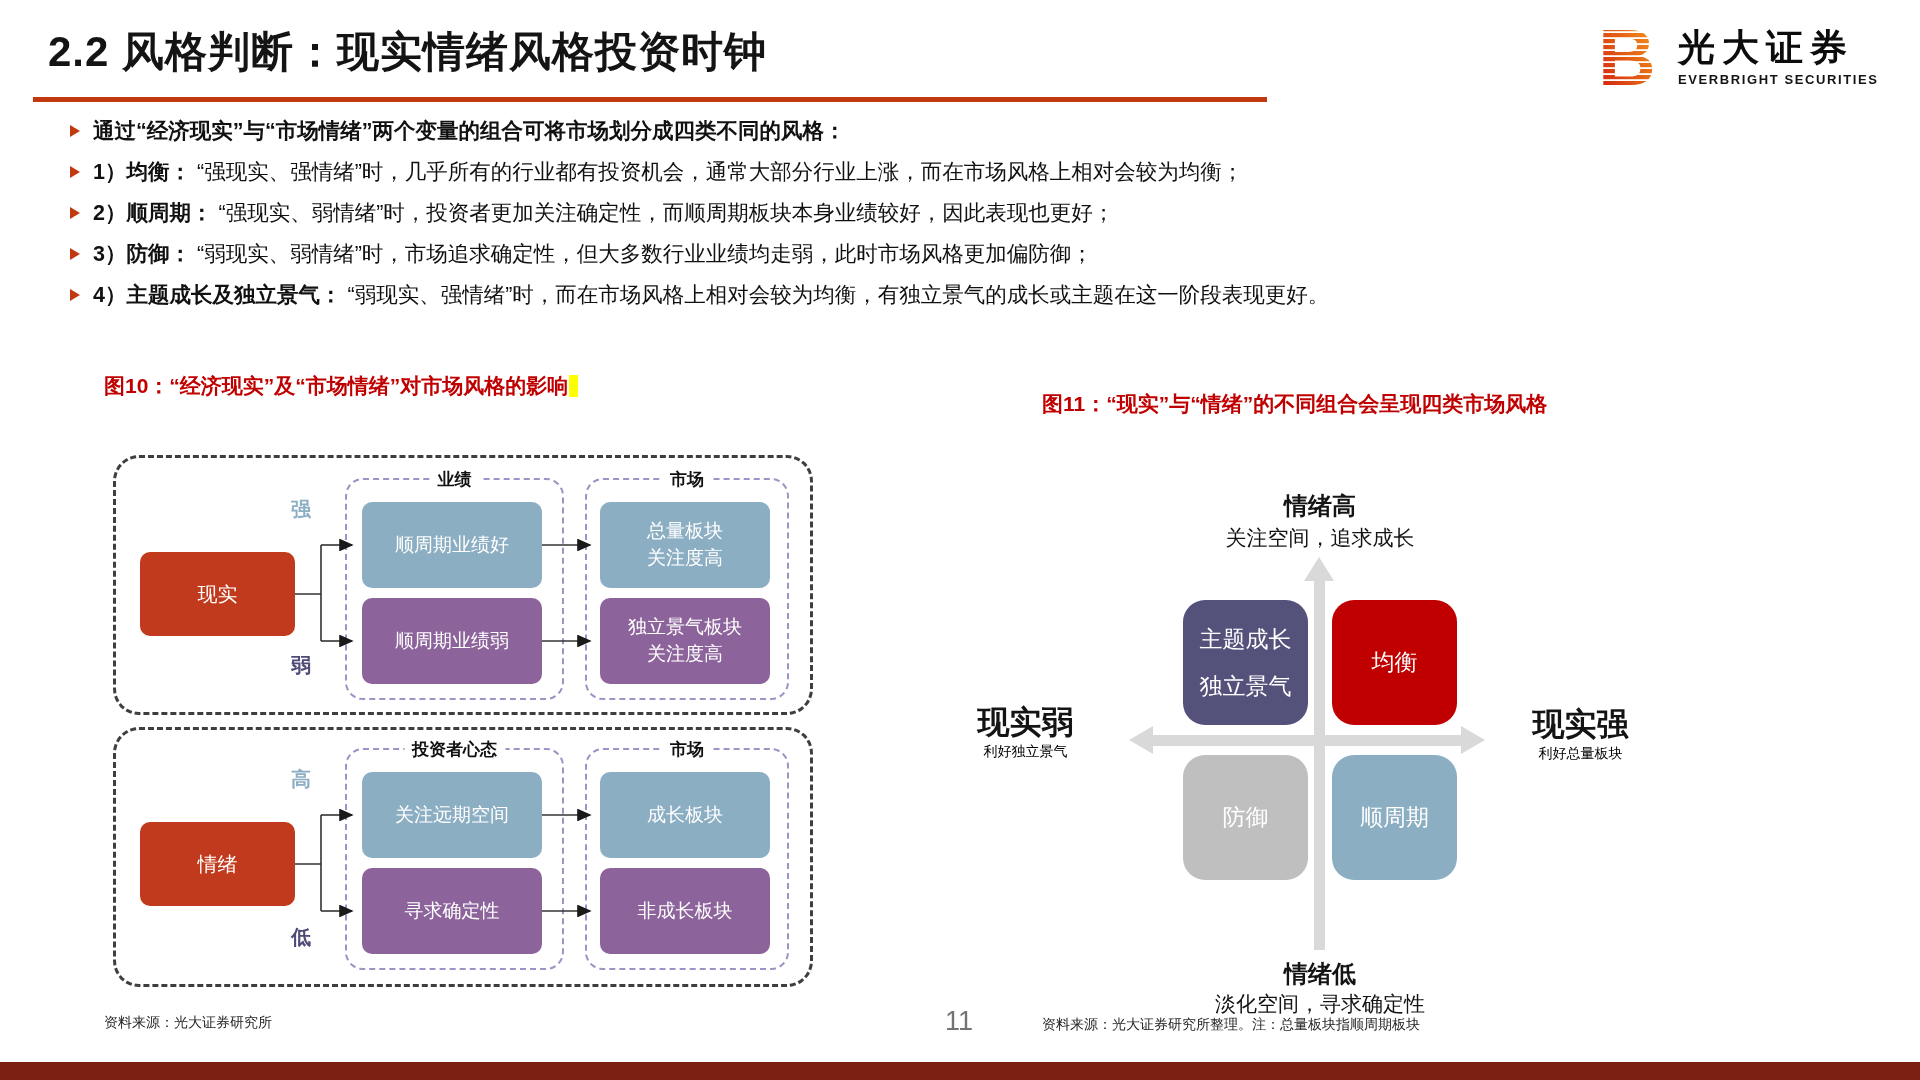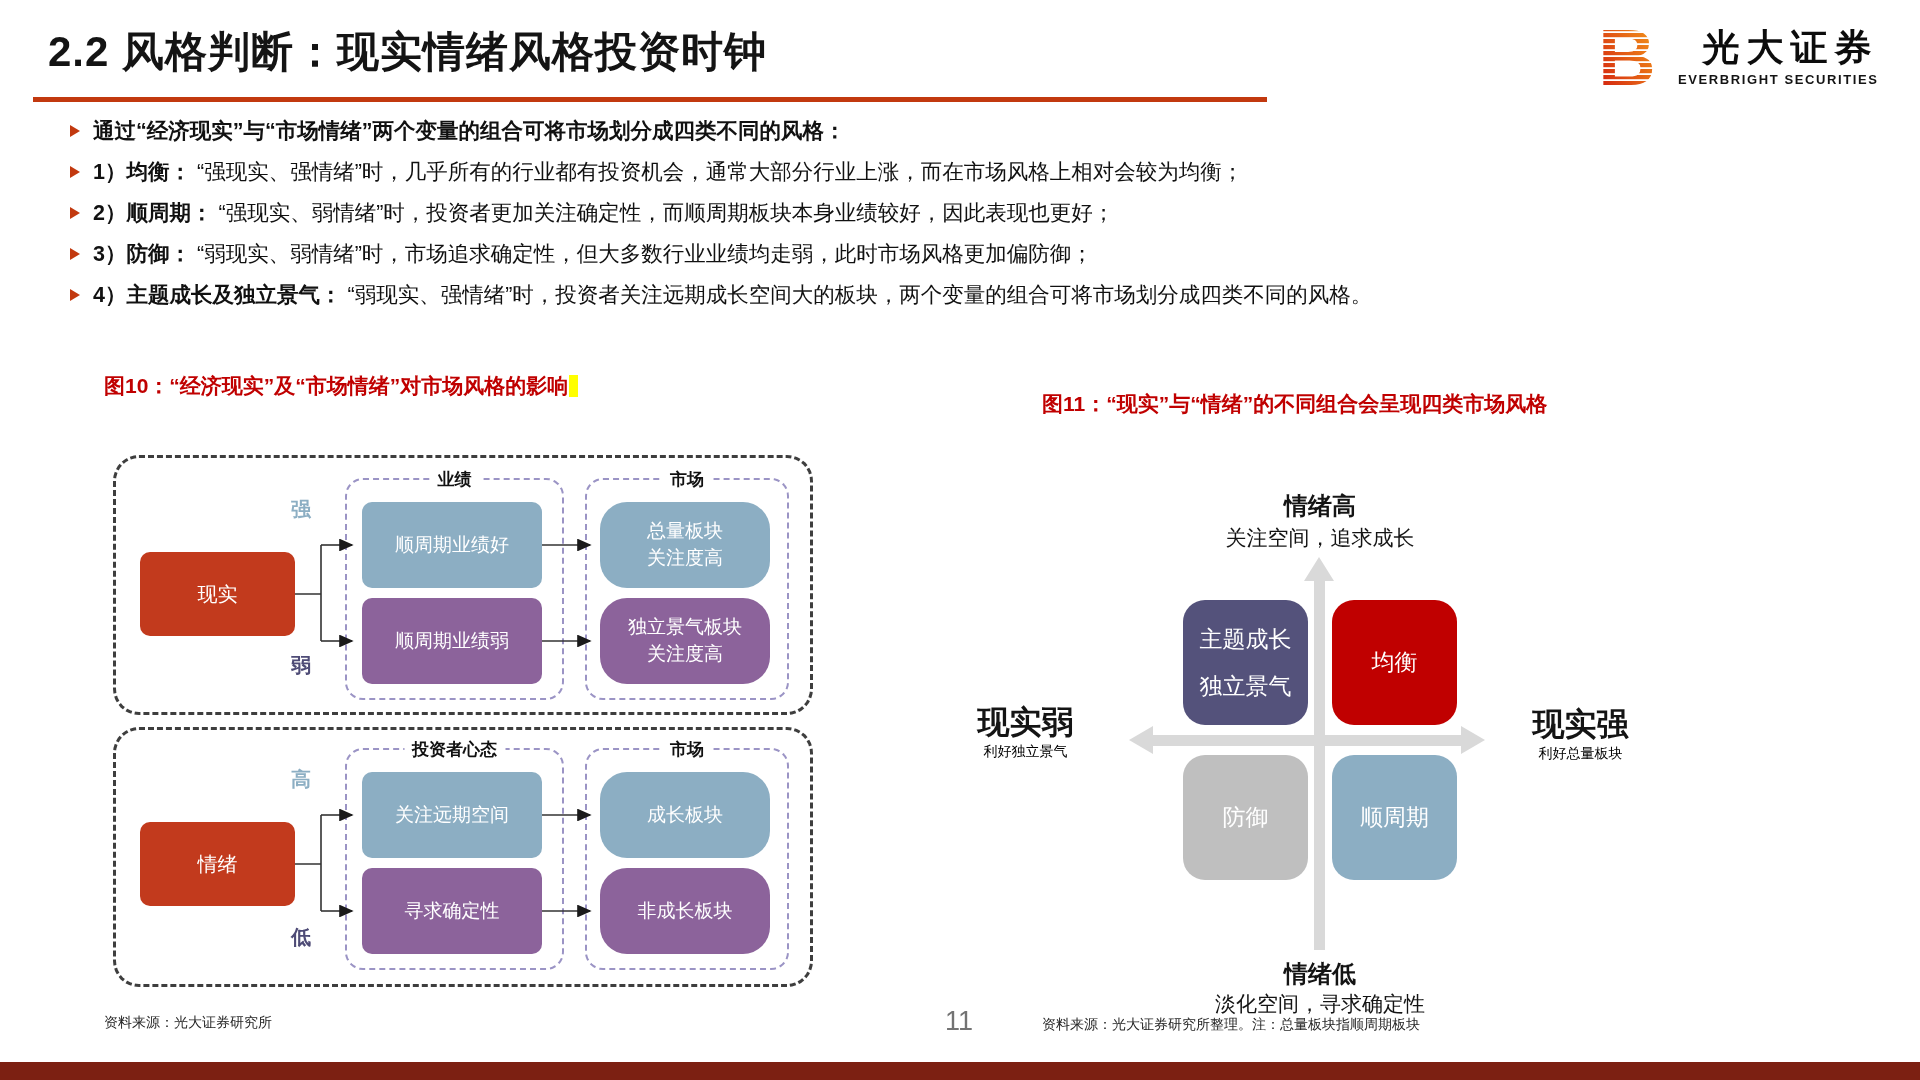--- a/index.html
+++ b/index.html
@@ -4,21 +4,21 @@
 <style>
   html,body{margin:0;padding:0;background:#fff;}
   body{width:1920px;height:1080px;overflow:hidden;
        font-family:"Liberation Sans","DejaVu Sans",sans-serif;color:#111;}
   .slide{position:relative;width:1920px;height:1080px;background:#fff;}
 
   
   .title{position:absolute;left:48px;top:24px;font-size:42px;font-weight:bold;color:#141414;letter-spacing:1px;}
   .divider{position:absolute;left:33px;top:97px;width:1234px;height:5px;background:#C2390F;}
   .logo{position:absolute;left:1590px;top:20px;display:flex;align-items:center;gap:14px;}
-  .logo-text .cn{font-size:37px;font-weight:600;color:#0c0c0c;letter-spacing:7px;line-height:1.15;text-align:right;}
+  .logo-text .cn{font-size:37px;font-weight:600;color:#0c0c0c;letter-spacing:7px;line-height:1.15;}
   .logo-text .en{font-size:13px;font-weight:bold;color:#141414;letter-spacing:1.6px;margin-top:3px;}
 
   
   .bullets{position:absolute;left:66px;top:110px;width:1830px;list-style:none;margin:0;padding:0;}
   .bullets li{position:relative;height:41px;display:flex;align-items:center;font-size:21.5px;white-space:nowrap;}
   .marker{width:0;height:0;border-top:6px solid transparent;border-bottom:6px solid transparent;
           border-left:10px solid #C2390F;margin:0 13px 0 4px;flex:0 0 auto;}
   .bullets .b{font-weight:bold;margin-right:6px;}
 
   
@@ -38,21 +38,21 @@
   .lvl.hi{color:#8CAEC3;} .lvl.lo{color:#4E4B76;}
   #lvl-strong{top:54px;} #lvl-weak{top:210px;} #lvl-high{top:324px;} #lvl-low{top:482px;}
   .dash-inner{position:absolute;border:2px dashed #9B94C5;border-radius:18px;height:218px;}
   .col1{left:245px;width:215px;} .col2{left:485px;width:200px;}
   .inner-top{top:36px;} .inner-bottom{top:306px;}
   .col-label{position:absolute;top:-12px;left:50%;transform:translateX(-50%);background:#fff;
              padding:0 8px;font-size:17px;font-weight:bold;color:#111;white-space:nowrap;}
   .node{position:absolute;border-radius:10px;color:#fff;font-size:19px;line-height:1.4;
         display:flex;flex-direction:column;align-items:center;justify-content:center;text-align:center;}
   .node.c1{left:262px;width:180px;height:86px;}
-  .node.c2{left:500px;width:170px;height:86px;border-radius:27px;}
+  .node.c2{left:500px;width:170px;height:86px;}
   .blue{background:#8CAEC3;} .purple{background:#8C639B;}
   #n1a{top:60px;} #n1b{top:156px;} #n2a{top:60px;} #n2b{top:156px;}
   #n3a{top:330px;} #n3b{top:426px;} #n4a{top:330px;} #n4b{top:426px;}
   .arrows{position:absolute;left:0;top:0;}
 
   
   .source{position:absolute;font-size:14px;color:#262626;white-space:nowrap;}
   #src-left{left:104px;top:1014px;} #src-right{left:1042px;top:1016px;}
   .page-num{position:absolute;left:945px;top:1006px;font-size:27px;color:#737373;}
   .footer-bar{position:absolute;left:0;top:1062px;width:1920px;height:18px;background:#7C2012;}
@@ -139,21 +139,21 @@
         <span>“强现实、弱情绪”时，投资者更加关注确定性，而顺周期板块本身业绩较好，因此表现也更好；</span>
     </li>
     <li>
       <span class="marker"></span>
       <span class="b">3）防御：</span>
         <span>“弱现实、弱情绪”时，市场追求确定性，但大多数行业业绩均走弱，此时市场风格更加偏防御；</span>
     </li>
     <li>
       <span class="marker"></span>
       <span class="b">4）主题成长及独立景气：</span>
-        <span>“弱现实、强情绪”时，投资者关注远期成长空间大的板块，两个变量的组合可将市场划分成四类不同的风格。</span>
+        <span>“弱现实、强情绪”时，而在市场风格上相对会较为均衡，有独立景气的成长或主题在这一阶段表现更好。</span>
     </li>
   </ul>
 
   <div class="fig-title" id="fig10-title">
     <span>图10：“经济现实”及“市场情绪”对市场风格的影响</span><span class="cursor"></span>
   </div>
   <div class="fig-title" id="fig11-title">
     <span>图11：“现实”与“情绪”的不同组合会呈现四类市场风格</span>
   </div>
 

